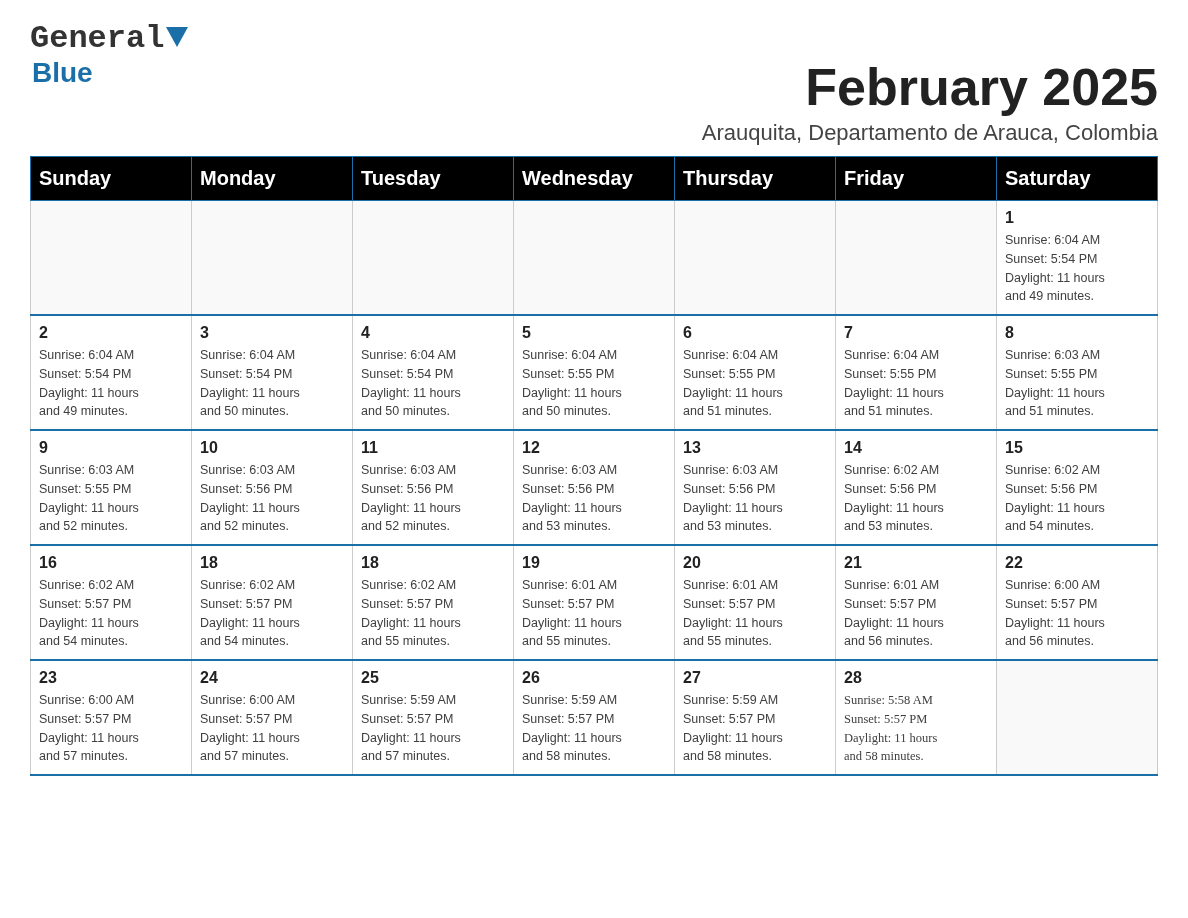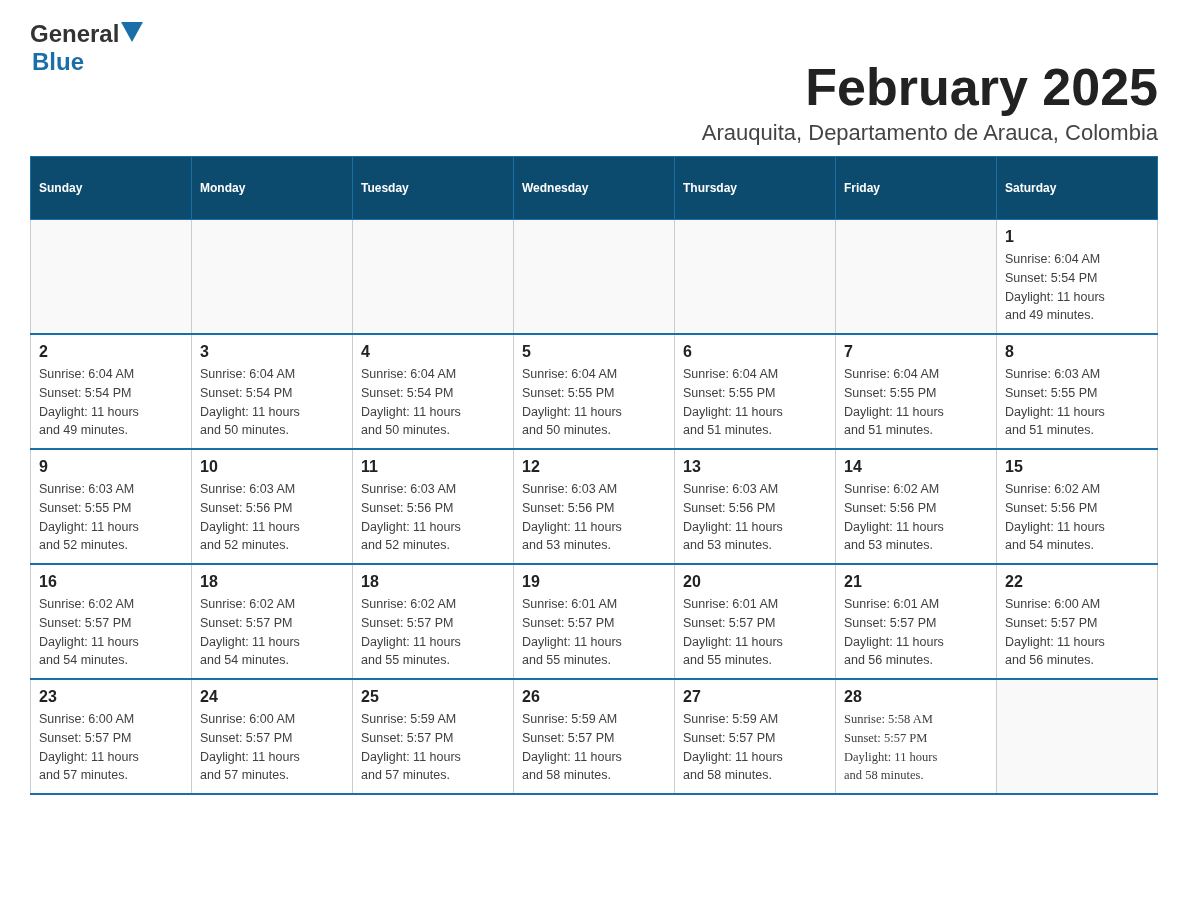--- a/index.html
+++ b/index.html
@@ -17,23 +17,24 @@
       margin-bottom: 10px;
     }
     .logo {
       display: flex;
       flex-direction: column;
       align-items: flex-start;
     }
     .logo-text {
       display: flex;
       align-items: center;
-      font-size: 24px;
+      font-size: 32px;
       font-weight: bold;
       color: #333;
+      font-family: Liberation Mono, monospace;
     }
     .logo-general { color: #333; }
     .logo-blue { color: #1a6fa8; }
     .title-section {
       text-align: right;
       margin-top: 39px;
     }
     .title-section h1 {
       font-size: 52px;
       font-weight: bold;
@@ -45,25 +46,25 @@
       font-weight: normal;
       color: #444;
       margin-top: 4px;
     }
     .calendar {
       width: 100%;
       border-collapse: collapse;
       margin-top: 10px;
     }
     .calendar thead th {
-      background-color: #0c4a6e;
+      background-color: #000000;
       color: #fff;
-      padding: 24px 8px;
+      padding: 10px 8px;
       text-align: left;
-      font-size: 12px;
+      font-size: 20px;
       font-weight: bold;
       border: 1px solid #1a6fa8;
     }
     .calendar tbody td {
       vertical-align: top;
       padding: 8px 8px;
       border: 1px solid #ccc;
       width: 14.28%;
       min-height: 100px;
       font-size: 13px;
@@ -99,21 +100,21 @@
   <div class="logo">
     <div class="logo-text">
       <span class="logo-general">General</span>
       <span style="position:relative; display:inline-block; margin-left:2px;">
         <svg width="22" height="20" viewBox="0 0 22 20">
           <polygon points="0,0 22,0 11,20" fill="#1a6fa8"></polygon>
         </svg>
       </span>
     </div>
     <div class="logo-line2">
-      <span class="logo-blue" style="font-size:24px; font-weight:bold; color:#1a6fa8; margin-left:2px;">Blue</span>
+      <span class="logo-blue" style="font-size:28px; font-weight:bold; color:#1a6fa8; margin-left:2px;">Blue</span>
     </div>
   </div>
   <div class="title-section">
     <h1>February 2025</h1>
     <h2>Arauquita, Departamento de Arauca, Colombia</h2>
   </div>
 </div>
 
 <table class="calendar">
   <thead>

